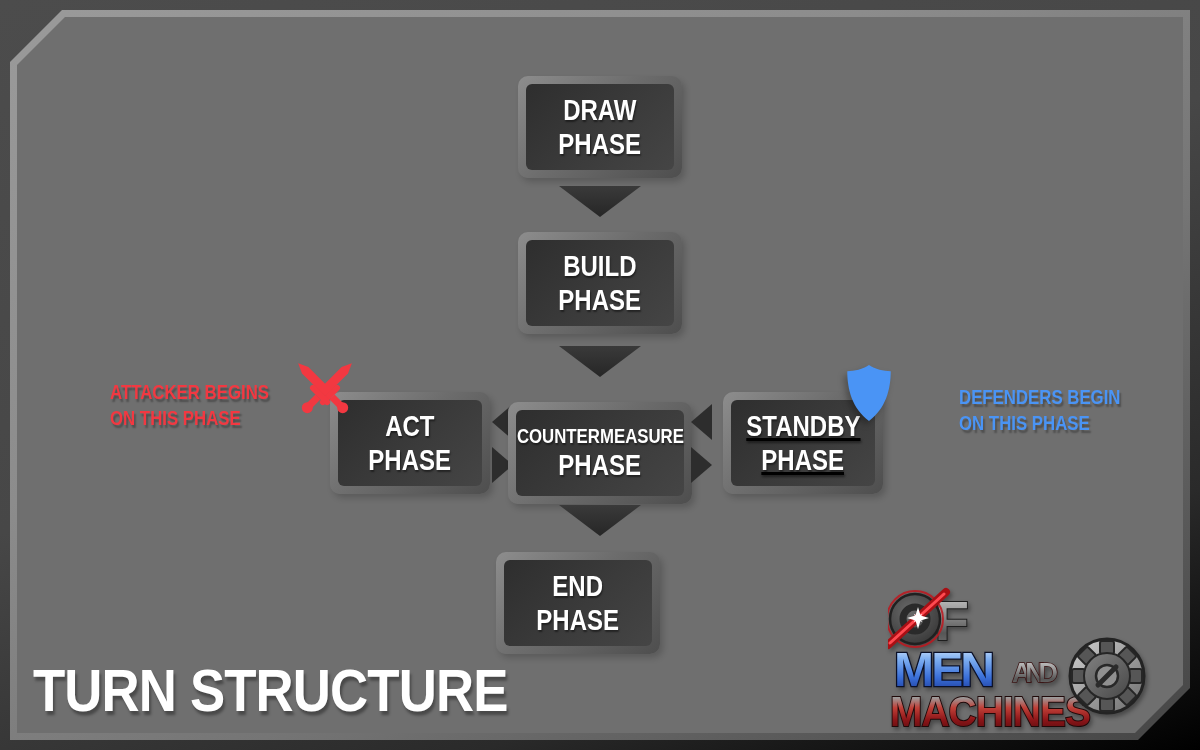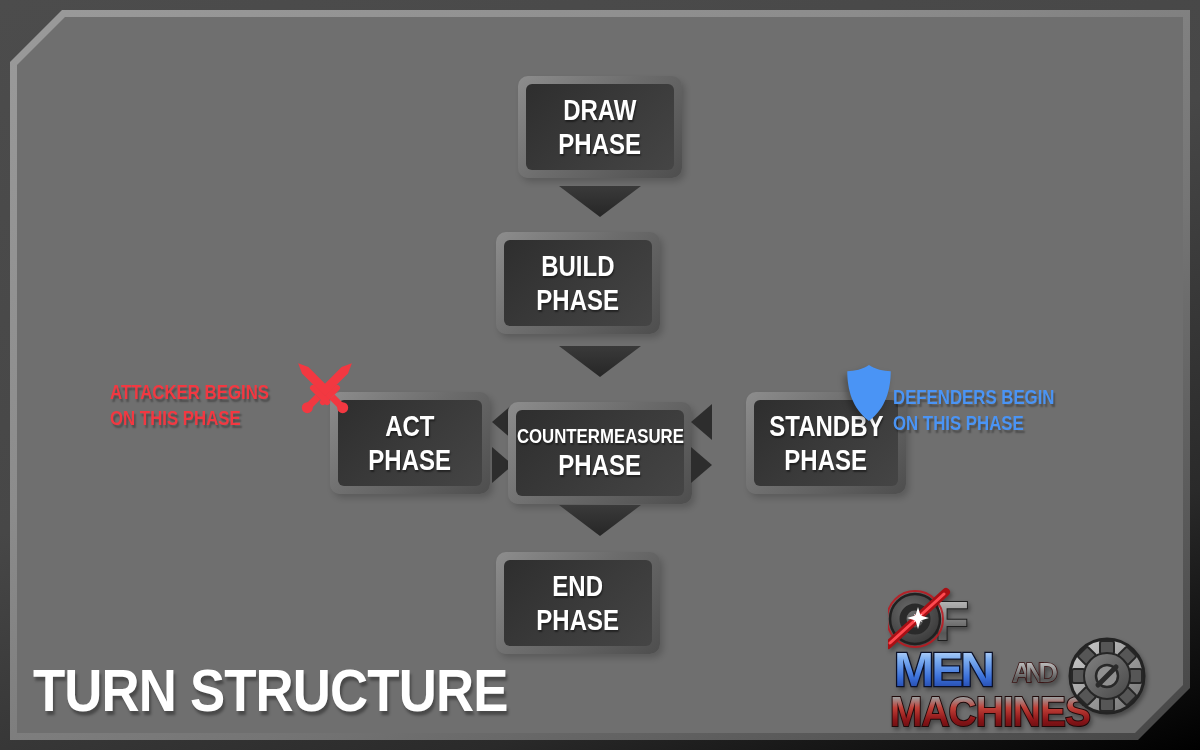--- a/index.html
+++ b/index.html
@@ -77,21 +77,21 @@
 
   <div class="phase-box" style="left:518px;top:76px;width:164px;height:102px;">
     <div class="phase-inner">
       <div class="phase-line">DRAW</div>
       <div class="phase-line">PHASE</div>
     </div>
   </div>
 
   <div class="arrow-down" style="left:559px;top:186px;"></div>
 
-  <div class="phase-box" style="left:496px;top:232px;width:164px;height:102px;">
+  <div class="phase-box" style="left:518px;top:232px;width:164px;height:102px;">
     <div class="phase-inner">
       <div class="phase-line">BUILD</div>
       <div class="phase-line">PHASE</div>
     </div>
   </div>
 
   <div class="arrow-down" style="left:559px;top:346px;"></div>
 
   <div class="phase-box" style="left:330px;top:392px;width:160px;height:102px;">
     <div class="phase-inner">
@@ -106,21 +106,21 @@
   <div class="phase-box" style="left:508px;top:402px;width:184px;height:102px;">
     <div class="phase-inner">
       <div class="phase-line small">COUNTERMEASURE</div>
       <div class="phase-line">PHASE</div>
     </div>
   </div>
 
   <div class="tri tri-left" style="left:691px;top:404px;"></div>
   <div class="tri tri-right" style="left:691px;top:447px;"></div>
 
-  <div class="phase-box" style="left:746px;top:392px;width:160px;height:102px;">
+  <div class="phase-box" style="left:723px;top:392px;width:160px;height:102px;text-decoration:underline;">
     <div class="phase-inner">
       <div class="phase-line">STANDBY</div>
       <div class="phase-line">PHASE</div>
     </div>
   </div>
 
   <div class="arrow-down" style="left:559px;top:505px;"></div>
 
   <div class="phase-box" style="left:496px;top:552px;width:164px;height:102px;">
     <div class="phase-inner">
@@ -150,21 +150,21 @@
         </g>
       </g>
     </svg>
   </div>
 
   <div class="icon-wrap" style="left:843px;top:363px;filter:drop-shadow(-3px 4px 3px rgba(0,0,0,0.28));">
     <svg width="52" height="60" viewBox="0 0 48 58">
       <path d="M24 2 C30 6 38 8 45 8 C45 26 40 44 24 56 C8 44 3 26 3 8 C10 8 18 6 24 2 Z" fill="#4A94F5"></path>
     </svg>
   </div>
-  <div class="anno defender" style="left:893px;top:384px;">
+  <div class="anno defender" style="left:959px;top:384px;">
     <span class="line">DEFENDERS BEGIN</span>
     <span class="line">ON THIS PHASE</span>
   </div>
 
   <div class="page-title">TURN STRUCTURE</div>
 
   <div class="logo">
     <svg width="298" height="150" viewBox="0 0 298 150">
       <defs>
         <linearGradient id="metalGrad" x1="0" y1="0" x2="0" y2="1">

